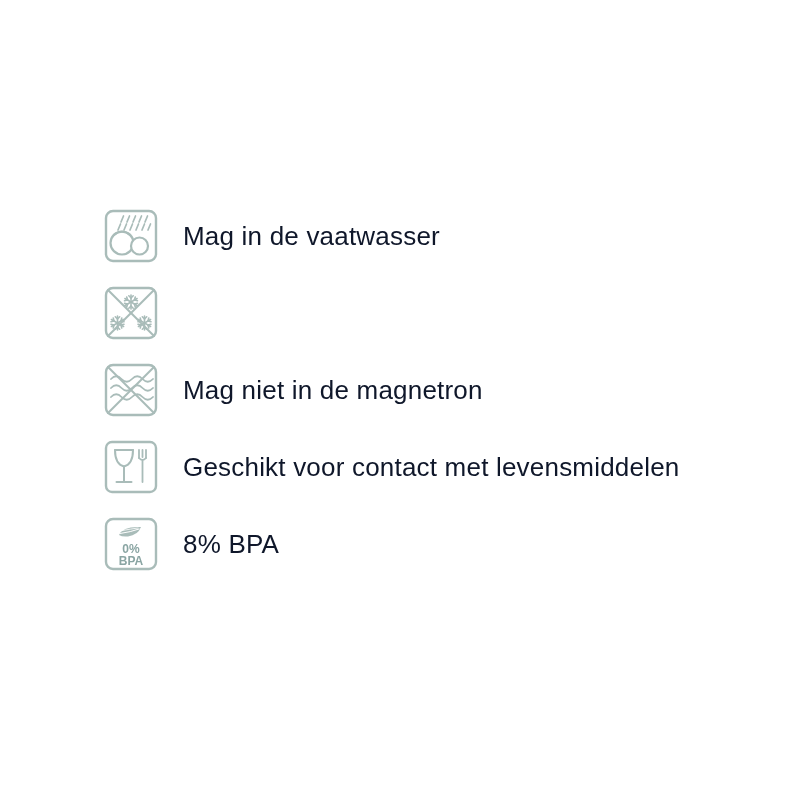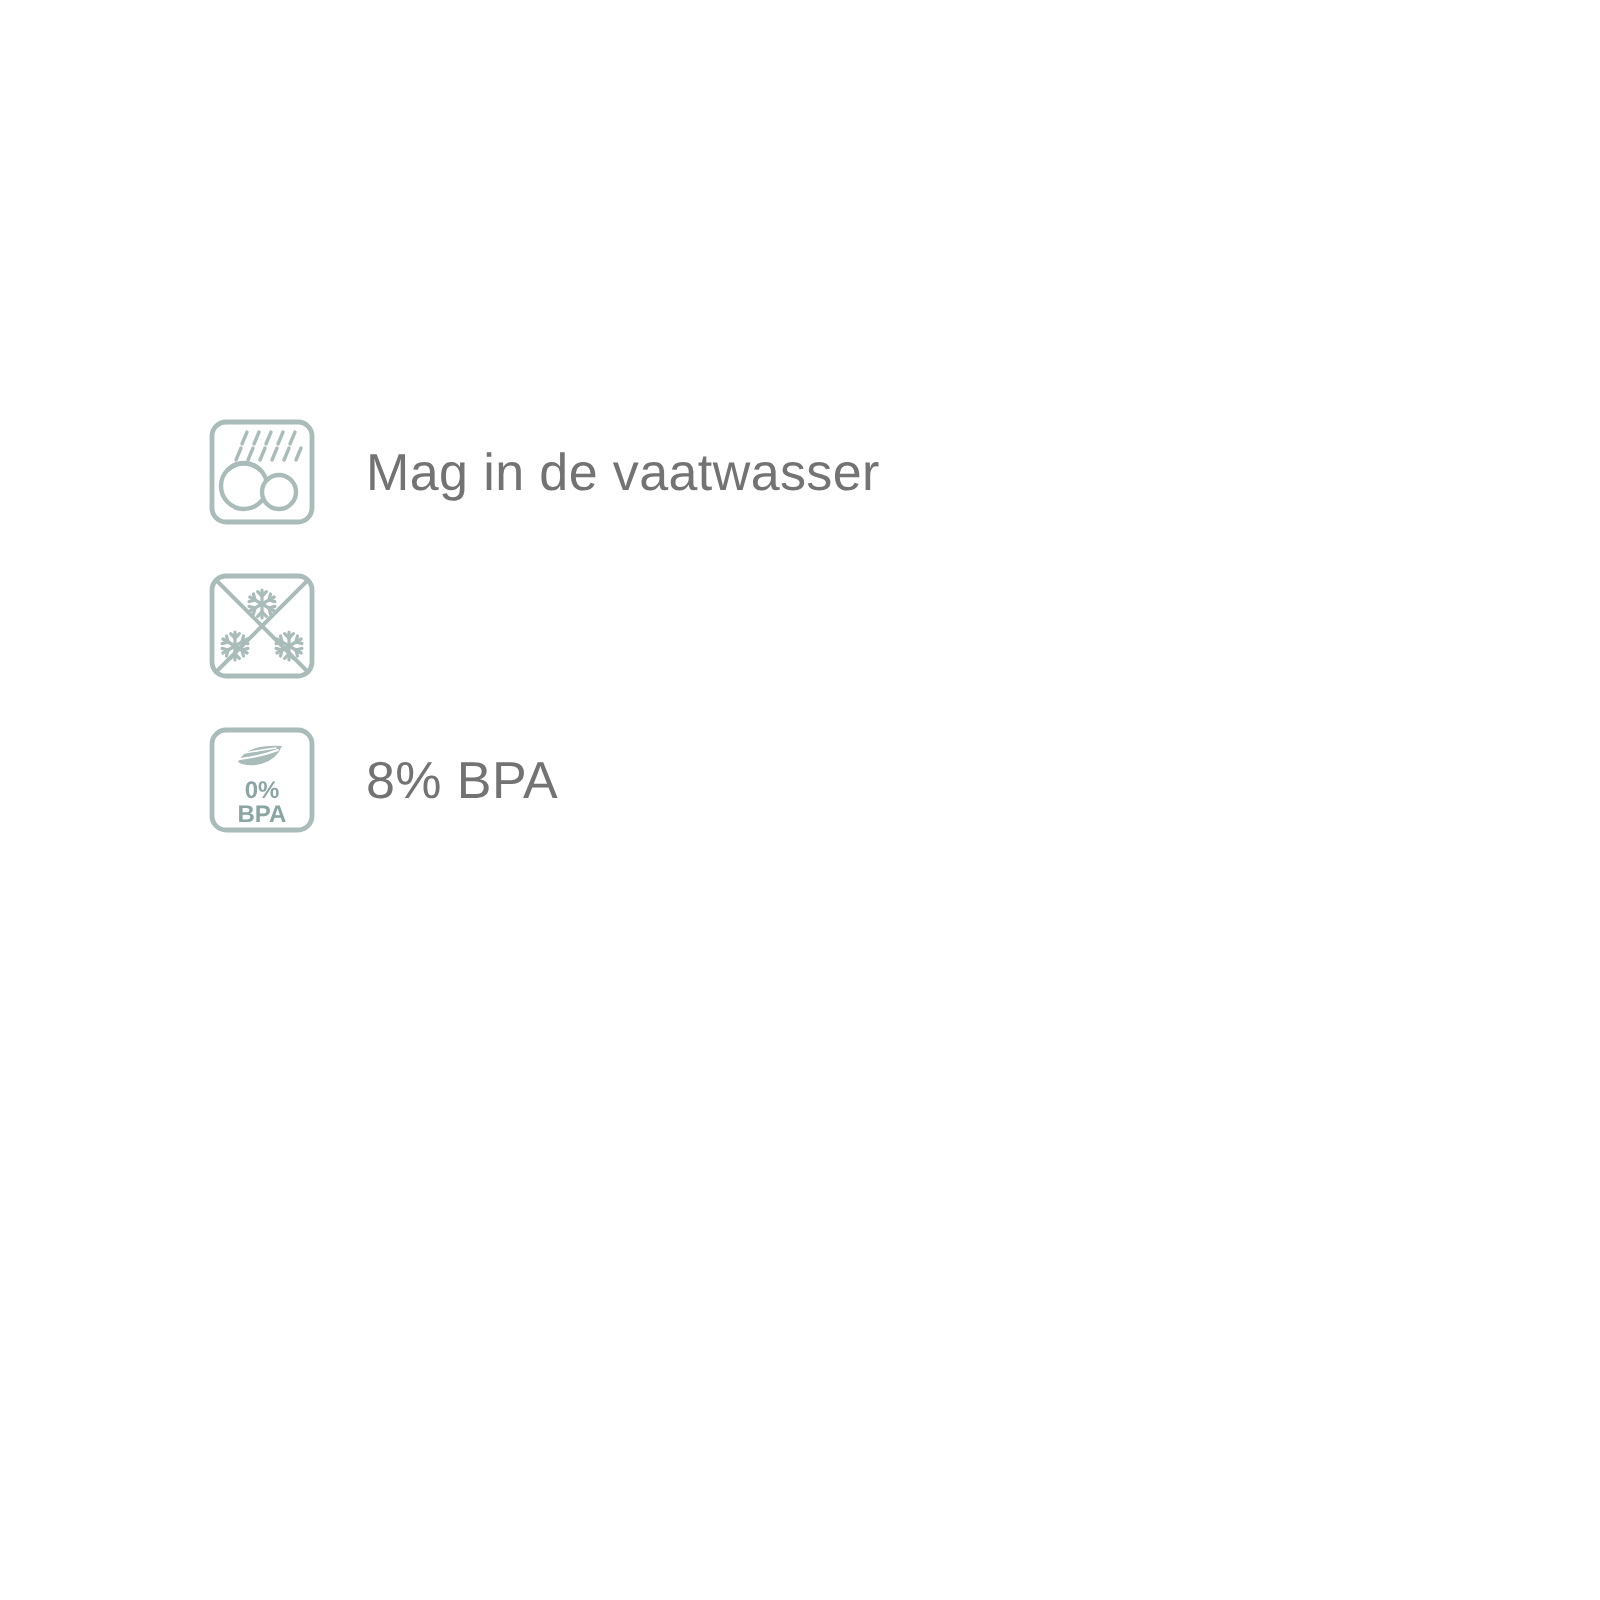--- a/index.html
+++ b/index.html
@@ -24,21 +24,21 @@
     margin-bottom: 23px;
   }
   .feature-icon {
     width: 54px;
     height: 54px;
     flex: 0 0 54px;
   }
   .feature-label {
     font-size: 26px;
     line-height: 1;
-    color: #737373;
+    color: #0f172a;
     letter-spacing: 0.2px;
     white-space: nowrap;
   }
   svg { display: block; }
 </style>
 </head>
 <body>
 
 <div class="feature-list">
 
@@ -87,21 +87,56 @@
         <use href="#snowflake" transform="translate(13.5,37)"></use>
         <use href="#snowflake" transform="translate(40.5,37)"></use>
       </g>
       <g stroke-width="2">
         <line x1="4" y1="4" x2="50" y2="50"></line>
         <line x1="50" y1="4" x2="4" y2="50"></line>
       </g>
     </svg>
   </div>
 
+  <div class="feature-row">
+    <svg class="feature-icon" viewBox="0 0 54 54" fill="none" stroke="#a9bcb9" stroke-linecap="round">
+      <rect x="2" y="2" width="50" height="50" rx="7" stroke-width="2.4"></rect>
+      <g stroke-width="1.8">
+        <path d="M7 16 Q12.25 10.5 17.5 16 T28 16 T38.5 16 T49 16"></path>
+        <path d="M7 25 Q12.25 19.5 17.5 25 T28 25 T38.5 25 T49 25"></path>
+        <path d="M7 34 Q12.25 28.5 17.5 34 T28 34 T38.5 34 T49 34"></path>
+      </g>
+      <g stroke-width="2">
+        <line x1="4" y1="4" x2="50" y2="50"></line>
+        <line x1="50" y1="4" x2="4" y2="50"></line>
+      </g>
+    </svg>
+    <span class="feature-label">Mag niet in de magnetron</span>
+  </div>
 
+  <div class="feature-row">
+    <svg class="feature-icon" viewBox="0 0 54 54" fill="none" stroke="#a9bcb9" stroke-linecap="round">
+      <rect x="2" y="2" width="50" height="50" rx="6" stroke-width="2.4"></rect>
+      <g stroke-width="2">
+        <path d="M11 10 L29 10"></path>
+        <path d="M11 10 C11 20, 14.5 25, 20 26.5"></path>
+        <path d="M29 10 C29 20, 25.5 25, 20 26.5"></path>
+        <path d="M20 26.5 L20 41"></path>
+        <path d="M12.5 42 L27.5 42"></path>
+      </g>
+      <g stroke-width="1.8">
+        <path d="M35 10 L35 18"></path>
+        <path d="M42 10 L42 18"></path>
+        <path d="M38.5 10 L38.5 17"></path>
+        <path d="M35 18 Q38.5 22 42 18"></path>
+        <path d="M38.5 21 L38.5 42"></path>
+      </g>
+    </svg>
+    <span class="feature-label">Geschikt voor contact met levensmiddelen</span>
+  </div>
 
   <div class="feature-row">
     <svg class="feature-icon" viewBox="0 0 54 54" fill="none" stroke="#a9bcb9" stroke-linecap="round">
       <rect x="2" y="2" width="50" height="50" rx="7" stroke-width="2.4"></rect>
       <g>
         <path d="M15 18 Q19 9, 37 10 Q34 18, 24 19.5 Q18 20, 15 18 Z" fill="#a9bcb9" stroke="none"></path>
         <path d="M16 16.5 Q27 15, 35 12" stroke="#ffffff" stroke-width="1"></path>
         <path d="M18 13.5 Q27 12, 34 11" stroke="#ffffff" stroke-width="0.8"></path>
       </g>
       <text x="27" y="36" text-anchor="middle" font-family="Liberation Sans, sans-serif" font-size="12" font-weight="bold" fill="#8aa5a3" stroke="none">0%</text>

